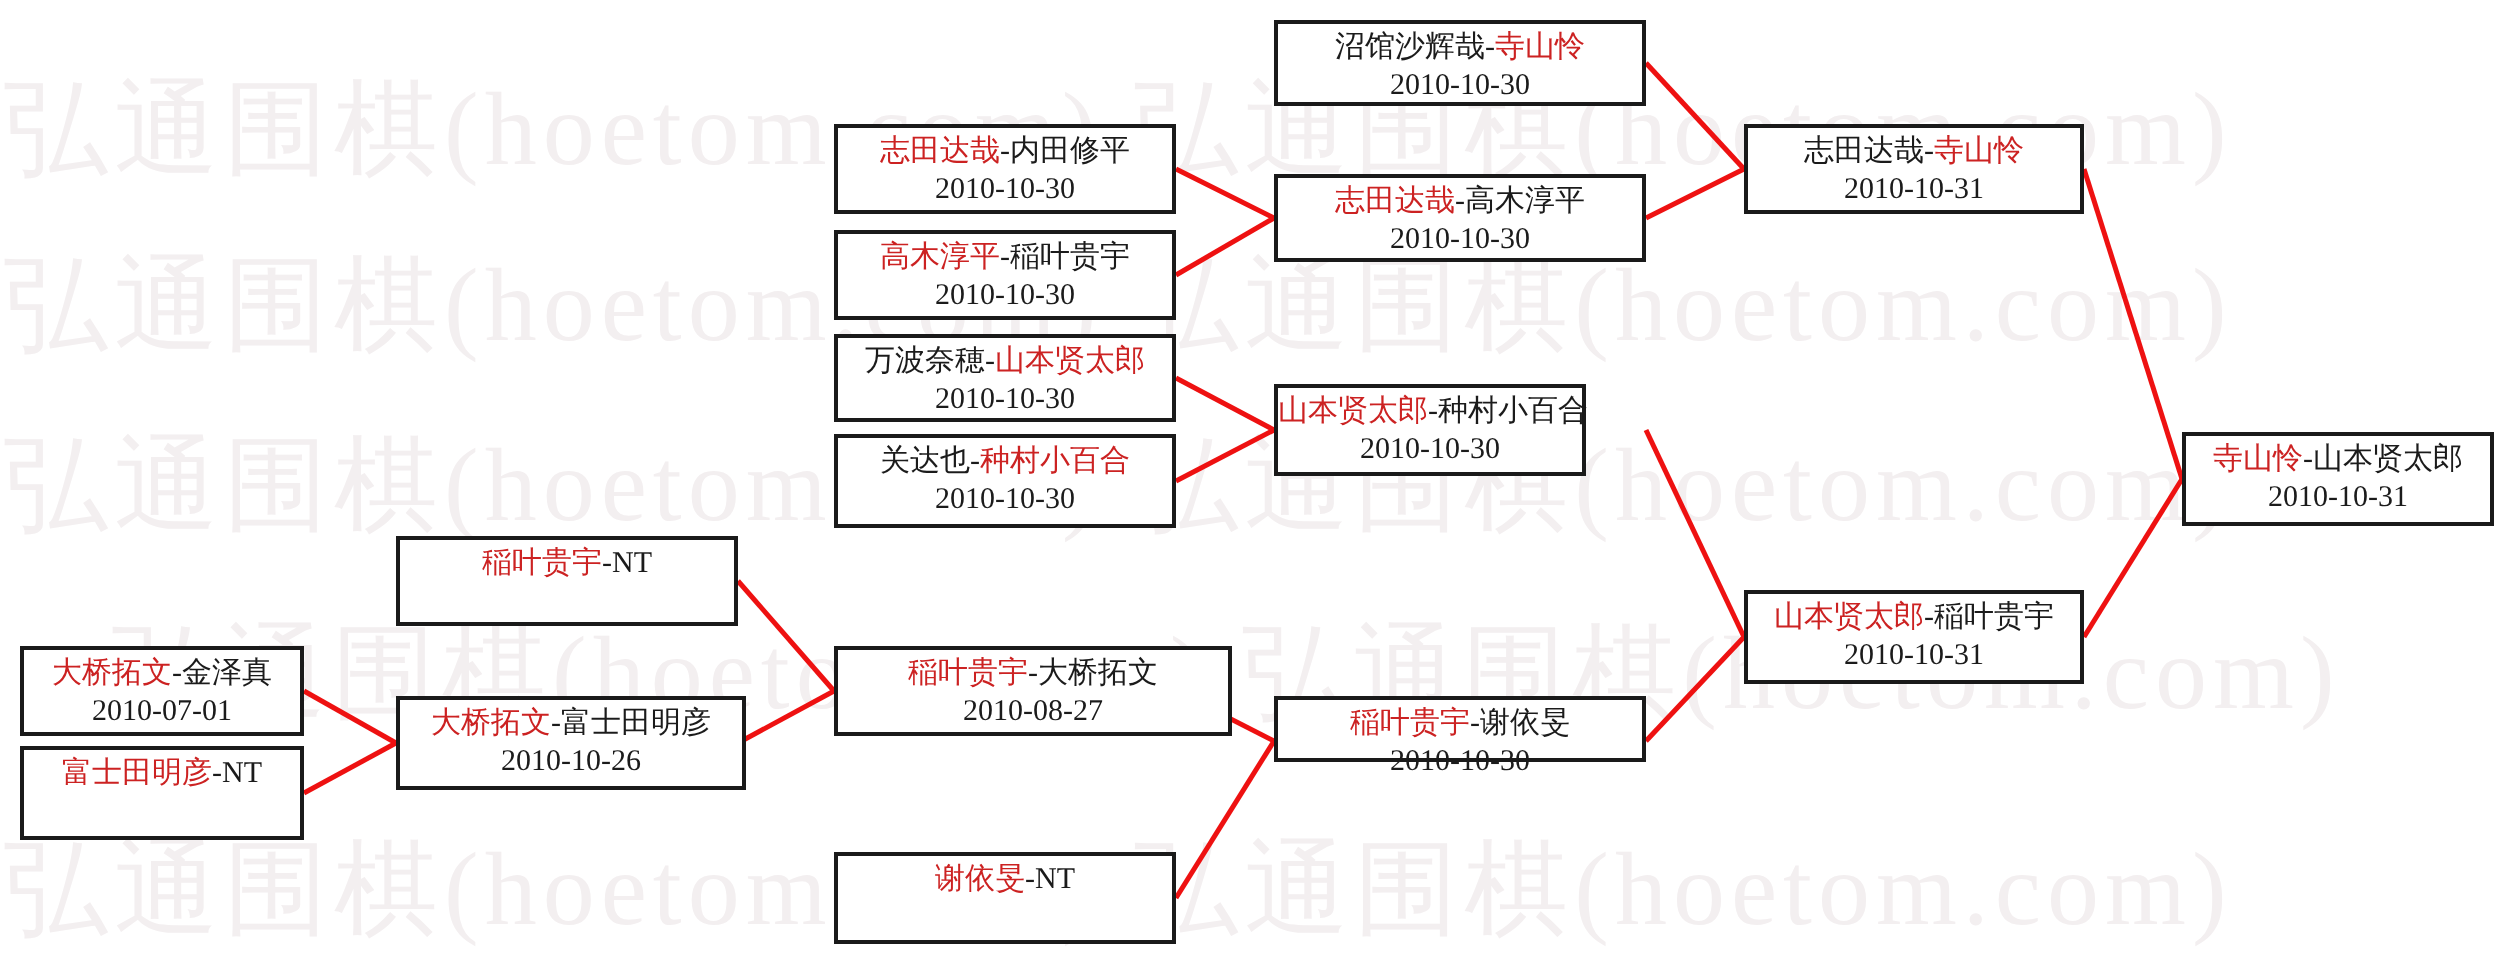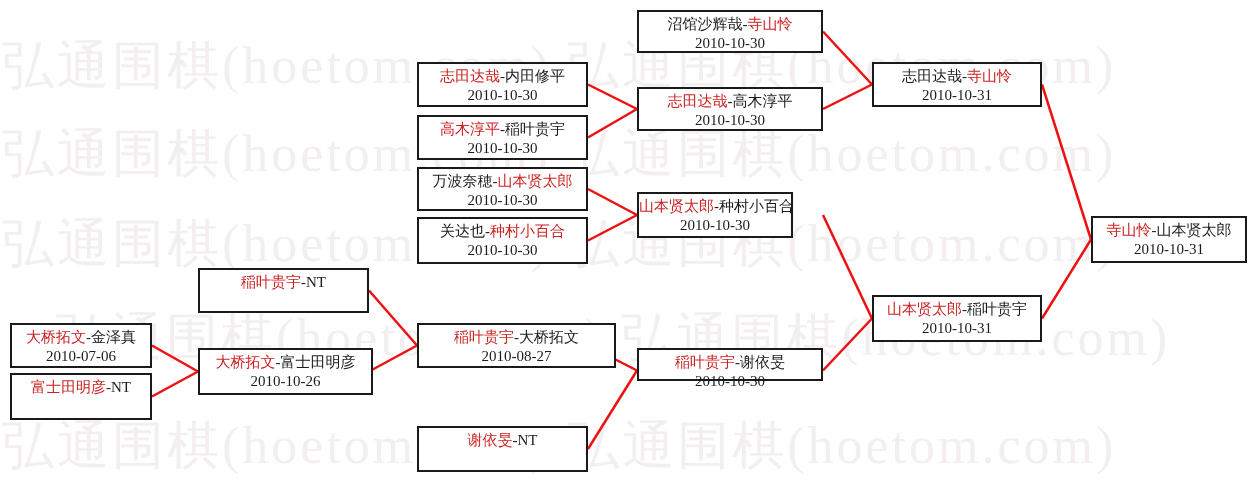--- a/index.html
+++ b/index.html
@@ -80,21 +80,21 @@
       <line x1="823" y1="31.5" x2="872" y2="84.5" stroke="#ee1111" stroke-width="2.5"></line>
       <line x1="823" y1="109" x2="872" y2="84.5" stroke="#ee1111" stroke-width="2.5"></line>
       <line x1="823" y1="215" x2="872" y2="318.5" stroke="#ee1111" stroke-width="2.5"></line>
       <line x1="823" y1="370.5" x2="872" y2="318.5" stroke="#ee1111" stroke-width="2.5"></line>
       <line x1="1042" y1="84.5" x2="1091" y2="239.5" stroke="#ee1111" stroke-width="2.5"></line>
       <line x1="1042" y1="318.5" x2="1091" y2="239.5" stroke="#ee1111" stroke-width="2.5"></line>
     </svg>
 
   <div class="match" style="left:10px;top:323px;width:142px;height:45px">
     <div class="names red-p1"><span class="p1">大桥拓文</span><span class="dash">-</span><span class="p2">金泽真</span></div>
-    <div class="date">2010-07-06</div>
+    <div class="date">2010-07-01</div>
   </div>
   <div class="match" style="left:198px;top:268px;width:171px;height:45px">
     <div class="names red-p1"><span class="p1">稲叶贵宇</span><span class="dash">-</span><span class="p2">NT</span></div>
     <div class="date"></div>
   </div>
 
   <div class="match" style="left:10px;top:373px;width:142px;height:47px">
     <div class="names red-p1"><span class="p1">富士田明彦</span><span class="dash">-</span><span class="p2">NT</span></div>
     <div class="date"></div>
   </div>

